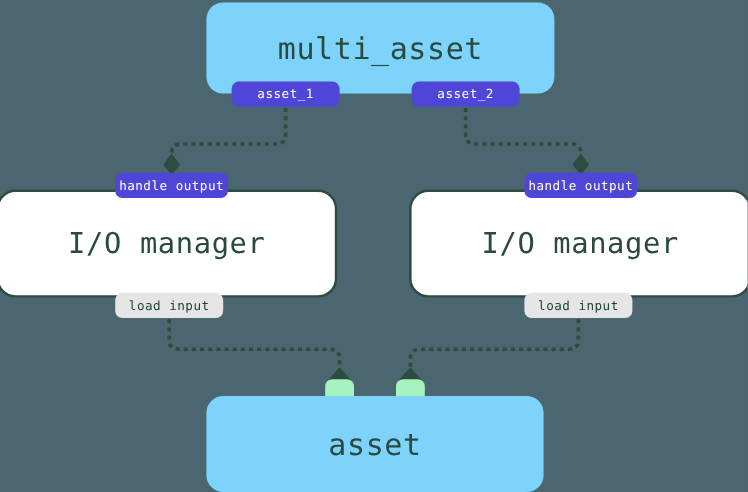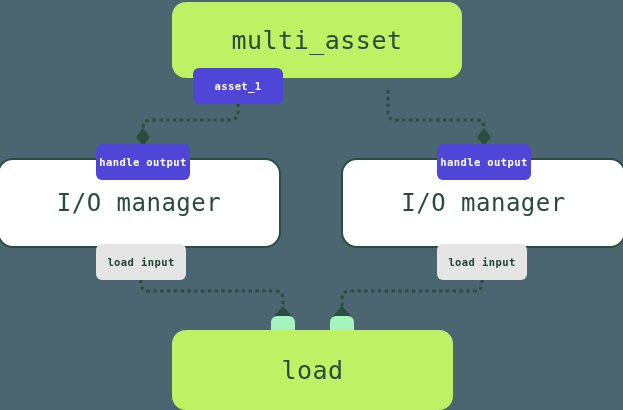--- a/index.html
+++ b/index.html
@@ -42,21 +42,21 @@
 
   
   .node {
     position: absolute;
     box-sizing: border-box;
     display: flex;
     align-items: center;
     justify-content: center;
   }
   .node-asset {
-    background: #bef264;
+    background: #7dd3fc;
     border-radius: 14px;
   }
   .node-iom {
     background: #ffffff;
     border: 2px solid #2c4c3f;
     border-radius: 16px;
   }
   .node-title {
     color: #2a4a3d;
     font-size: 25px;
@@ -68,27 +68,26 @@
     font-size: 24px;
   }
 
   
   .badge {
     position: absolute;
     box-sizing: border-box;
     display: flex;
     align-items: center;
     justify-content: center;
-    height: 36px;
+    height: 21px;
     border-radius: 6px;
     font-size: 10.5px;
     letter-spacing: 0.4px;
     white-space: nowrap;
     padding: 0 9px;
-    font-weight: bold;
   }
   .badge-out {
     background: #4f46d8;
     color: #ffffff;
   }
   .badge-in {
     background: #e5e5e5;
     color: #1e4434;
   }
 
@@ -118,32 +117,33 @@
     <polygon class="edge-head" points="283,326 274,316 283,306 292,316"></polygon>
 
     <path class="edge-path" d="M 482 266 L 482 283 Q 482 291 474 291 L 350 291 Q 342 291 342 299 L 342 306"></path>
     <polygon class="edge-head" points="342,326 333,316 342,306 351,316"></polygon>
   </svg>
 
   <div class="node node-asset" style="left:172px; top:2px; width:290px; height:76px;">
     <span class="node-title">multi_asset</span>
   </div>
   <div class="badge badge-out" style="left:193px; top:68px; width:90px;">asset_1</div>
+  <div class="badge badge-out" style="left:343px; top:68px; width:90px;">asset_2</div>
 
   <div class="node node-iom" style="left:-3px; top:158px; width:284px; height:90px;">
     <span class="node-title node-title-iom">I/O manager</span>
   </div>
   <div class="badge badge-out" style="left:96px; top:144px; width:94px;">handle output</div>
   <div class="badge badge-in" style="left:96px; top:244px; width:90px;">load input</div>
 
   <div class="node node-iom" style="left:341px; top:158px; width:285px; height:90px;">
     <span class="node-title node-title-iom">I/O manager</span>
   </div>
   <div class="badge badge-out" style="left:437px; top:144px; width:94px;">handle output</div>
   <div class="badge badge-in" style="left:437px; top:244px; width:90px;">load input</div>
 
   <div class="handle-sq" style="left:271px; top:316px;"></div>
   <div class="handle-sq" style="left:330px; top:316px;"></div>
   <div class="node node-asset" style="left:172px; top:330px; width:281px; height:80px;">
-    <span class="node-title">load</span>
+    <span class="node-title">asset</span>
   </div>
 
 </div>
 
 </body></html>

